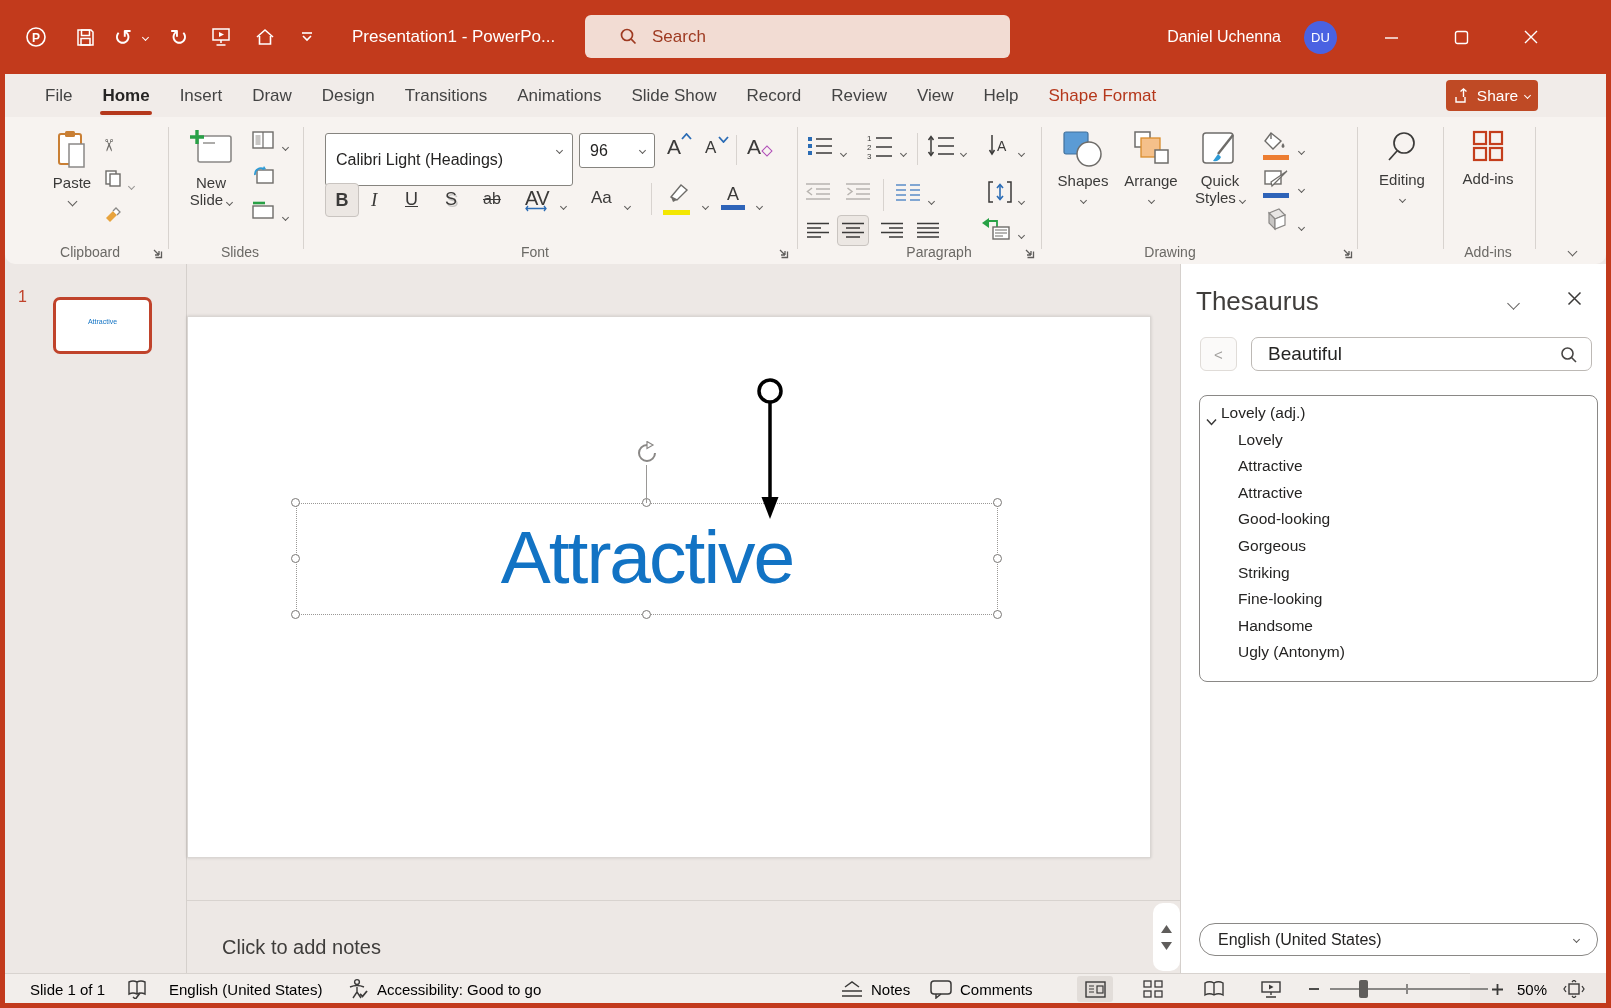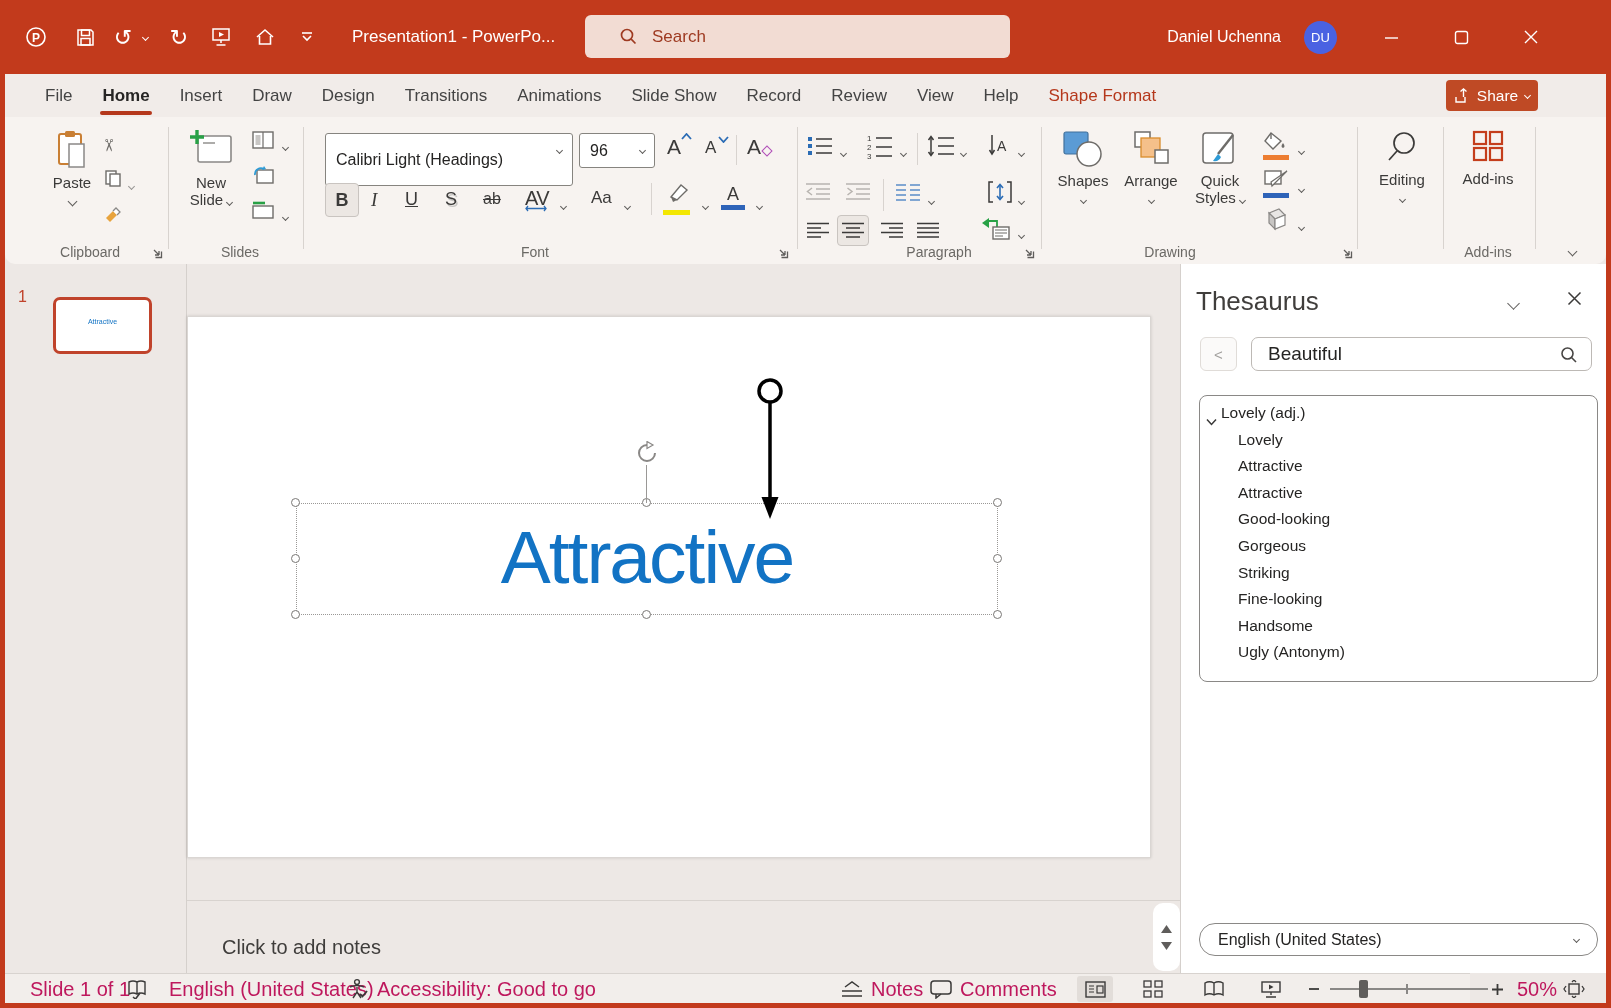--- a/index.html
+++ b/index.html
@@ -52,21 +52,21 @@
 #pane{position:absolute;left:1181px;top:264px;width:425px;height:709px;background:#fff}
 #pane-title{position:absolute;left:15px;top:22px;font-size:26px;color:#403E3C}
 #pane-back{position:absolute;left:19px;top:73px;width:37px;height:34px;border:1px solid #E0DCD8;background:#FBFAF9;border-radius:6px;color:#A19F9D;font-size:15px;display:flex;align-items:center;justify-content:center}
 #pane-search{position:absolute;left:70px;top:73px;width:341px;height:34px;border:1px solid #BDB9B5;border-radius:7px;background:#fff;font-size:19px;color:#252423;display:flex;align-items:center;padding-left:16px}
 #listbox{position:absolute;left:18px;top:131px;width:399px;height:287px;border:1px solid #8A8886;border-radius:8px;overflow:hidden;padding-top:4px}
 .litem{height:26.6px;line-height:26.6px;font-size:15.5px;color:#252423;padding-left:38px;position:relative}
 .litem.group{padding-left:21px}
 .litem.group .gchev{position:absolute;left:6px;top:8px}
 #langbox{position:absolute;left:18px;top:659px;width:399px;height:33px;border:1px solid #8A8886;border-radius:16px;font-size:16px;color:#252423;display:flex;align-items:center;padding-left:18px}
 
-#statusbar{position:absolute;left:5px;top:973px;width:1465px;height:30px;background:#F2EEEB;border-top:1px solid #D8D3CF;font-size:20px;color:#be185d}
+#statusbar{position:absolute;left:5px;top:973px;width:1465px;height:30px;background:#F2EEEB;border-top:1px solid #D8D3CF;font-size:15px;color:#000000}
 .sb{position:absolute;top:0;height:30px;display:flex;align-items:center}
 #sb-normal{background:#E2DDD9;border-radius:3px;top:2px;height:26px;width:36px;justify-content:center}
 
 .redge{position:absolute;background:#C23A1C;z-index:40}
 </style>
 </head>
 <body>
 
 <div id="app">
 

